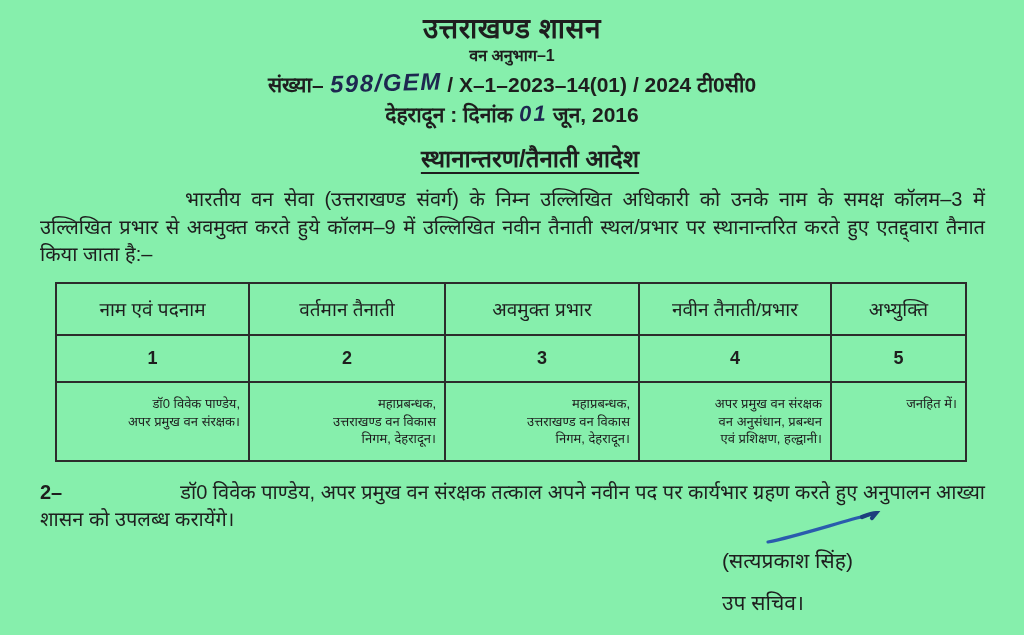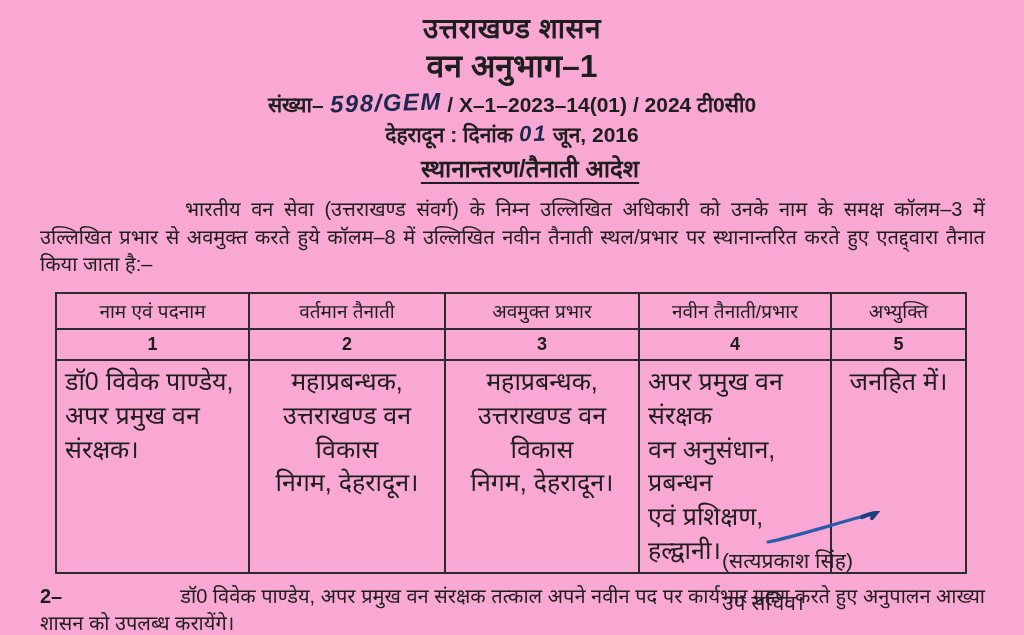--- a/index.html
+++ b/index.html
@@ -1,60 +1,60 @@
 <!DOCTYPE html>
 <html lang="hi"><head>
 <meta charset="utf-8">
 <style>
   html,body{margin:0;padding:0;background:#e8e8e8;}
   .page{
-    width:1024px;height:635px;margin:0 auto;background:#f9a8d4;
+    width:1024px;height:635px;margin:0 auto;background:#86efac;
     position:relative;overflow:hidden;
     font-family:"Liberation Sans","DejaVu Sans",sans-serif;
     color:#1e1e1e;
   }
   .center{text-align:center;}
   .org-name{font-size:28px;font-weight:bold;padding-top:12px;line-height:1.2;letter-spacing:.5px;}
-  .dept-name{font-size:32px;font-weight:bold;line-height:1.25;}
+  .dept-name{font-size:16px;font-weight:bold;line-height:1.25;}
   .ref-line{font-size:21px;font-weight:bold;margin-top:3px;line-height:1.25;}
   .hand{
     font-style:italic;
     color:#1d2750;
     font-size:24px;
     letter-spacing:1.5px;
     display:inline-block;
     transform:rotate(-1.5deg) translateY(-1px);
     font-weight:600;
   }
   .hand-small{font-size:22px;letter-spacing:2px;}
   .date-line{font-size:21px;font-weight:bold;margin-top:2px;line-height:1.25;}
   .order-title{
-    font-size:24px;font-weight:bold;margin-top:5px;line-height:1.3;
+    font-size:24px;font-weight:bold;margin-top:15px;line-height:1.3;
     text-decoration:underline;text-underline-offset:5px;text-decoration-thickness:2px;padding-left:36px;
   }
   .para{
     margin:12px 39px 0 40px;
     font-size:20px;line-height:1.38;text-align:justify;
   }
   .para-1{text-indent:145px;}
-  .para-2{margin-top:9px;}
+  .para-2{margin-top:17px;}
   .para-num{font-weight:bold;}
   .para-gap{display:inline-block;width:118px;}
   table.transfer{
     border-collapse:collapse;margin:13px 0 0 55px;width:910px;
     table-layout:fixed;
   }
   table.transfer td{
     border:2px solid #2c2c2c;
     vertical-align:top;
-    padding:4px 8px;
+    padding:12px 8px;
   }
   .hdr-row td{font-size:19px;text-align:center;padding:5px 4px 16px;}
   .num-row td{font-size:18px;font-weight:bold;text-align:center;padding:2px 4px;}
-  .data-row td{font-size:25px;line-height:1.35;padding:3px 8px 7px;}
+  .data-row td{font-size:13px;line-height:1.35;padding:3px 8px 7px;text-align:right;}
   .pre{white-space:pre-line;}
   .ta-l{text-align:left;}
   .ta-c{text-align:center;}
   .sig-block{
     position:absolute;left:722px;top:508px;width:182px;text-align:left;
   }
   .sig-stroke{display:block;margin:0 0 1px 42px;}
   .sig-name{font-size:21px;line-height:1.3;}
   .sig-desig{font-size:21px;line-height:1.3;margin-top:15px;}
 </style>
@@ -65,21 +65,21 @@
 
   <div class="center org-name">उत्तराखण्ड शासन</div>
   <div class="center dept-name">वन अनुभाग–1</div>
 
   <div class="center ref-line"><span>संख्या–</span> <span class="hand">598/GEM</span> <span>/ X–1–2023–14(01) / 2024 टी0सी0</span></div>
 
   <div class="center date-line"><span>देहरादून : दिनांक</span> <span class="hand hand-small">01</span> <span>जून, 2016</span></div>
 
   <div class="center order-title">स्थानान्तरण/तैनाती आदेश</div>
 
-  <p class="para para-1">भारतीय वन सेवा (उत्तराखण्ड संवर्ग) के निम्न उल्लिखित अधिकारी को उनके नाम के समक्ष कॉलम–3 में उल्लिखित प्रभार से अवमुक्त करते हुये कॉलम–8 में उल्लिखित नवीन तैनाती स्थल/प्रभार पर स्थानान्तरित करते हुए एतद्द्वारा तैनात किया जाता है:–</p>
+  <p class="para para-1">भारतीय वन सेवा (उत्तराखण्ड संवर्ग) के निम्न उल्लिखित अधिकारी को उनके नाम के समक्ष कॉलम–3 में उल्लिखित प्रभार से अवमुक्त करते हुये कॉलम–9 में उल्लिखित नवीन तैनाती स्थल/प्रभार पर स्थानान्तरित करते हुए एतद्द्वारा तैनात किया जाता है:–</p>
 
   <table class="transfer">
     <colgroup>
       <col style="width:193px">
         <col style="width:196px">
         <col style="width:194px">
         <col style="width:192px">
         <col style="width:135px">
     </colgroup>
     <tbody>

